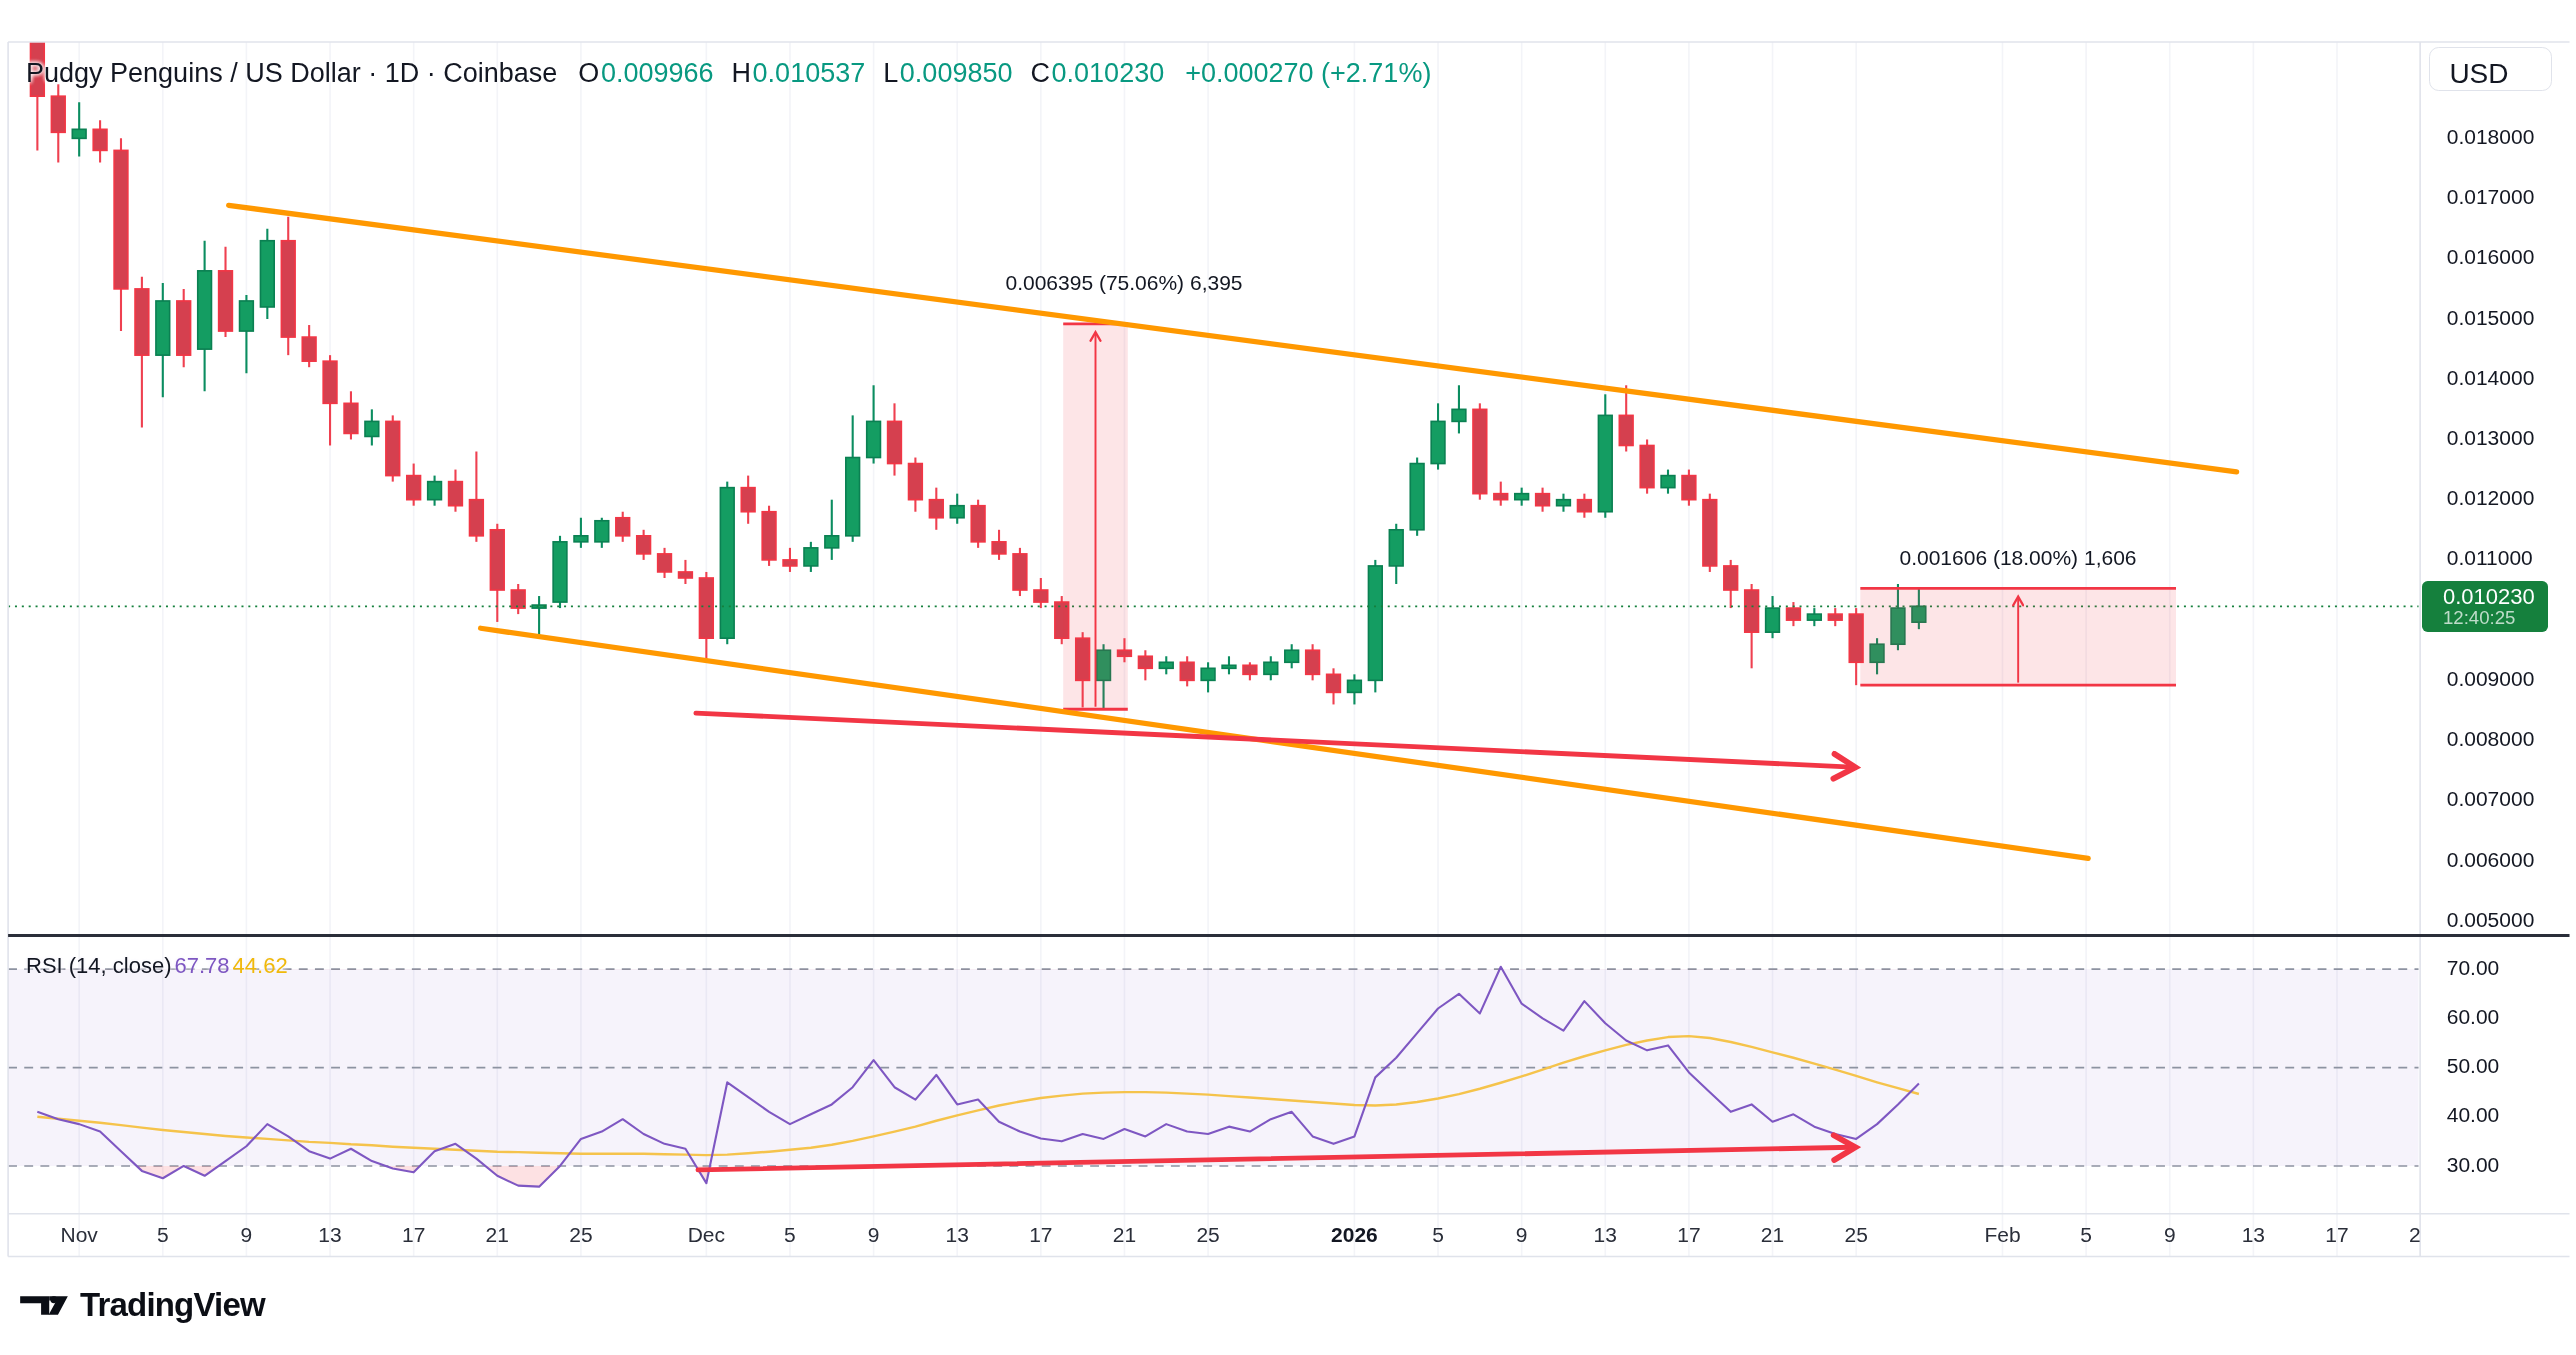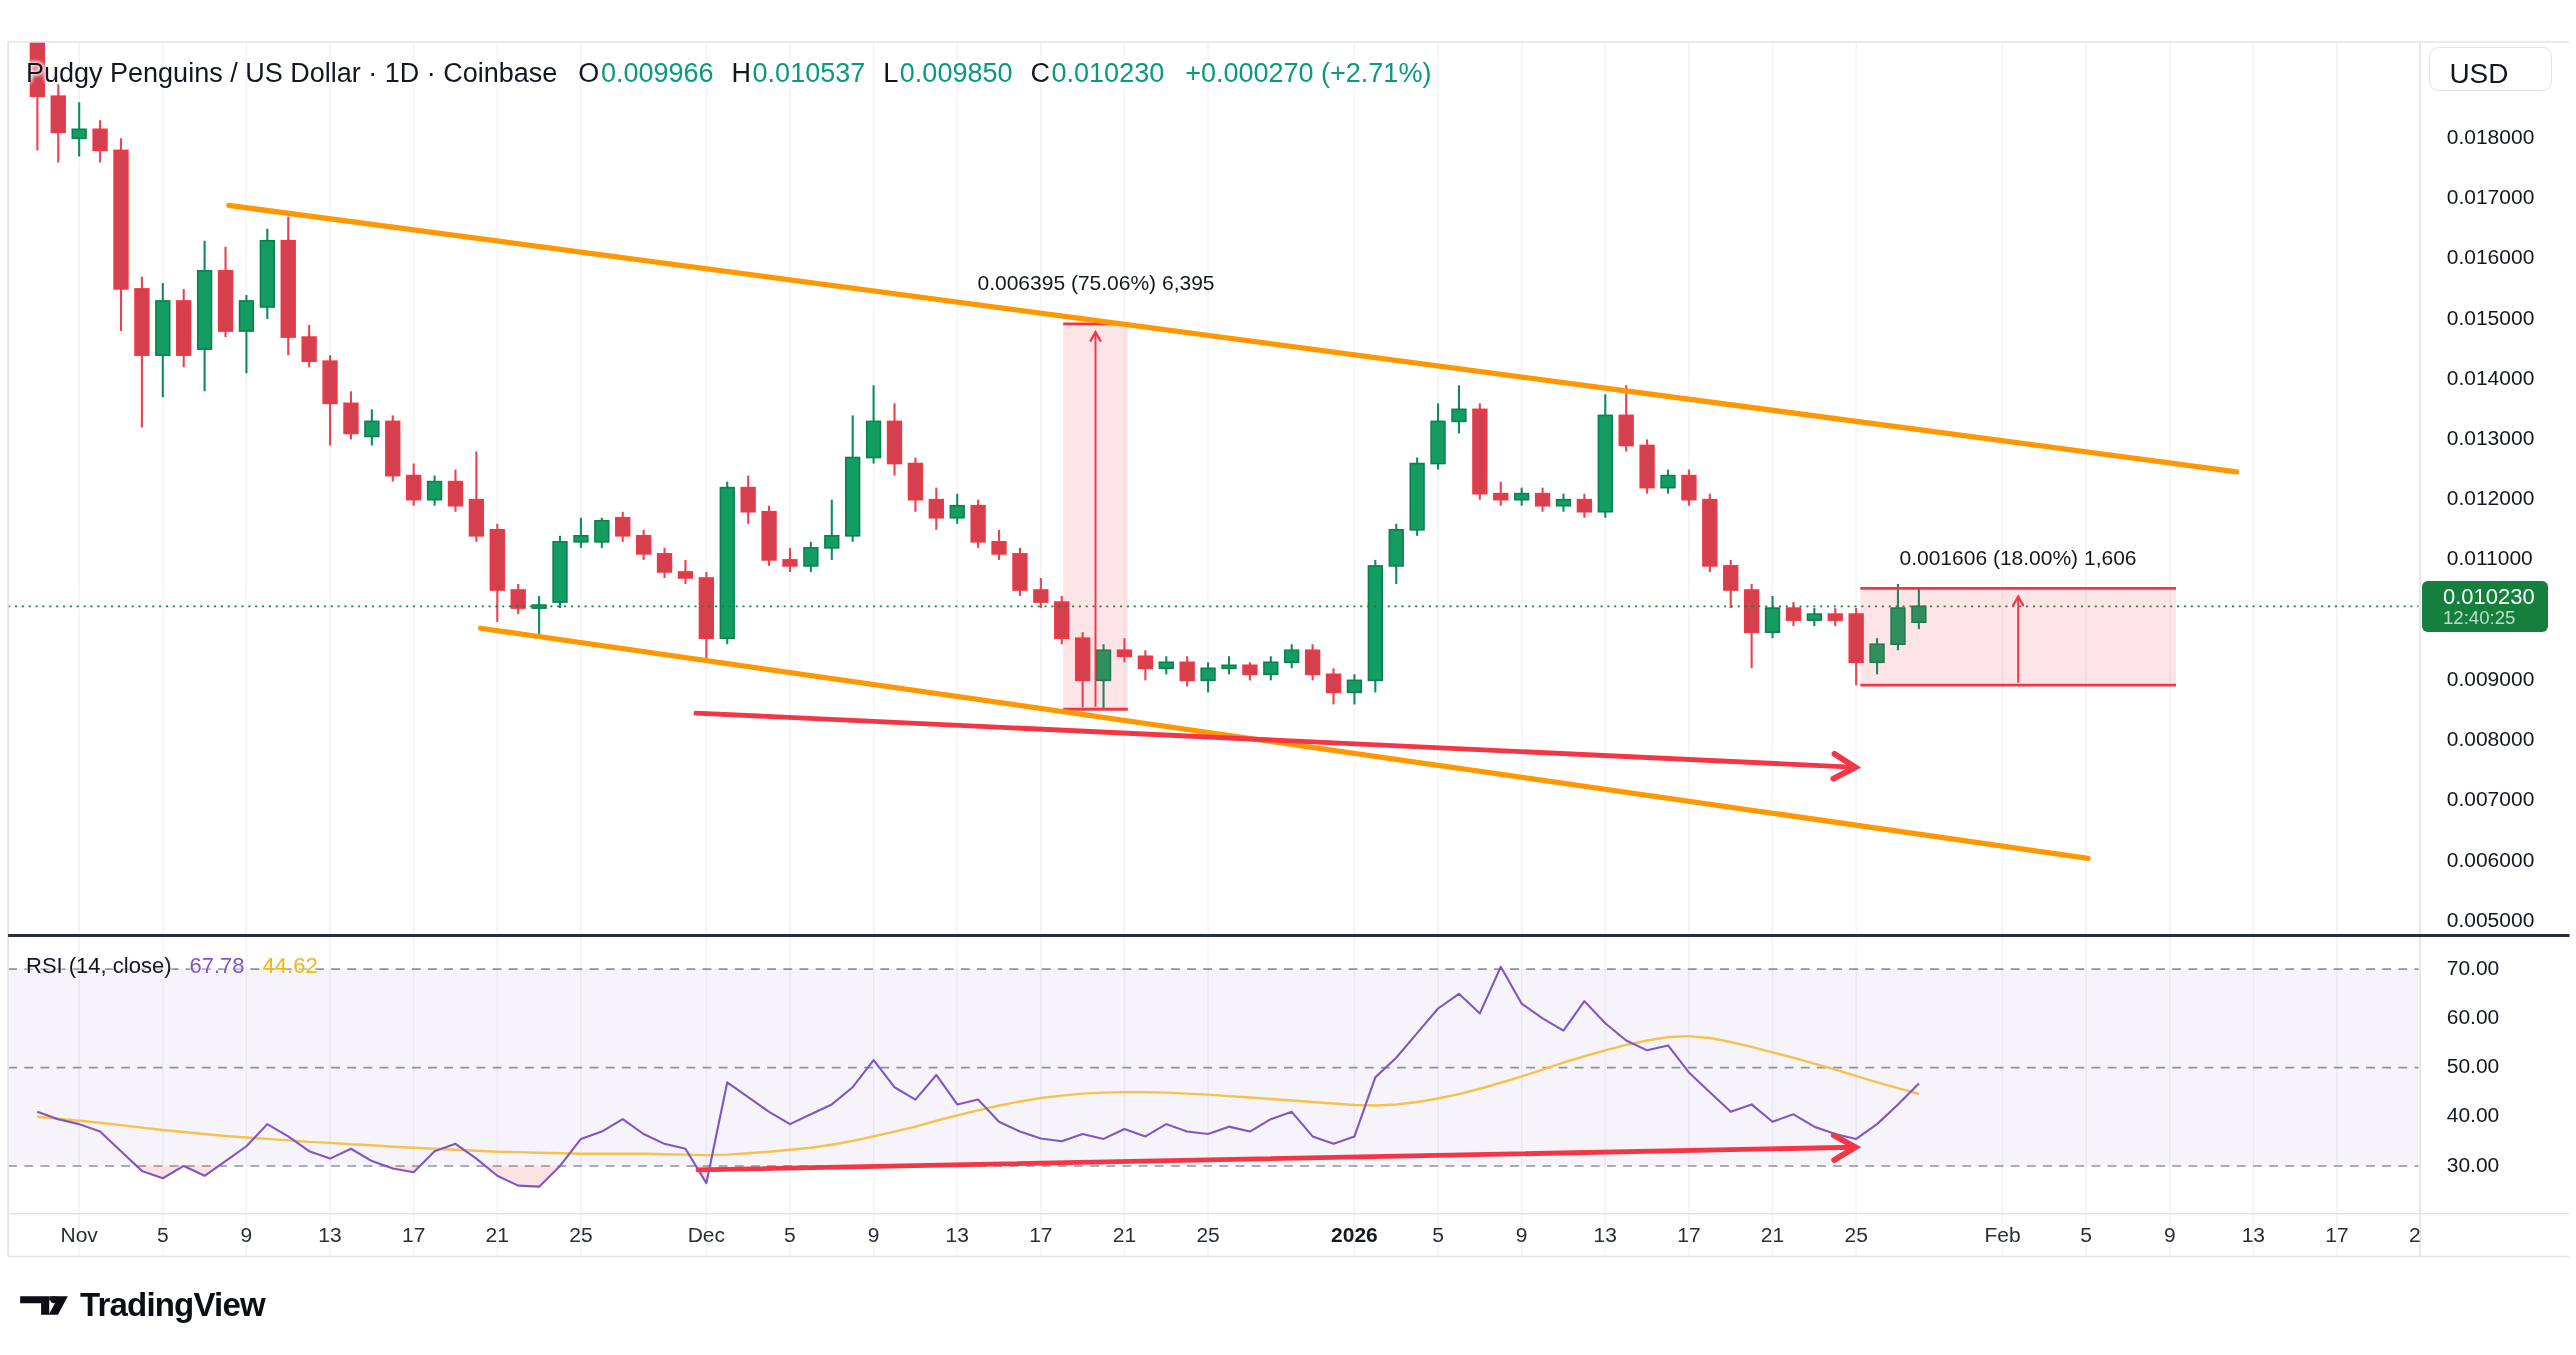--- a/index.html
+++ b/index.html
@@ -9,21 +9,21 @@
   .attr-bar{position:absolute;left:24px;top:0;height:42px;display:flex;align-items:center;
             font-size:22px;font-weight:500;color:#1e222d;z-index:5;}
   .sym-legend{position:absolute;left:26px;top:58px;display:flex;align-items:center;gap:21px;
               font-size:27px;z-index:6;text-shadow:0 0 4px #fff,0 0 4px #fff,0 0 4px #fff;text-align:right;}
   .sym-legend .title{font-weight:500;color:#131722;}
   .ohlc{display:flex;gap:18px;}
   .ohlc .pair{display:flex;gap:1.6px;}
   .ohlc .k{color:#131722;}
   .ohlc .v{color:#089981;}
   .chg{color:#089981;}
-  .rsi-legend{position:absolute;left:26px;top:953px;display:flex;gap:18px;font-size:22px;z-index:6;
+  .rsi-legend{position:absolute;left:26px;top:953px;display:flex;gap:3px;font-size:22px;z-index:6;
               text-shadow:0 0 4px #f6f4fb,0 0 4px #f6f4fb;}
   .rsi-legend .t{color:#131722;}
   .rsi-legend .pv{color:#7E57C2;}
   .rsi-legend .yv{color:#F0B90B;}
   .usd-btn{position:absolute;left:2429px;top:47px;width:123px;height:44px;border:1.6px solid #E0E3EB;
            border-radius:9.7px;display:flex;align-items:flex-end;box-sizing:border-box;padding-left:19.4px;
            font-size:28px;color:#131722;background:#fff;z-index:6;cursor:pointer;}
   .price-badge{position:absolute;left:2422px;top:581px;width:126px;height:51px;border-radius:5.7px;
                display:flex;flex-direction:column;justify-content:center;box-sizing:border-box;
                padding-left:21px;z-index:6;line-height:1.05;}
@@ -394,21 +394,21 @@
 
   <div class="usd-btn">
     <span>USD</span>
   </div>
 
   <div class="price-badge" id="price-badge" style="background: rgb(21, 128, 61);">
     <span class="p">0.010230</span>
     <span class="cd">12:40:25</span>
   </div>
 
-  <div class="measure-label" style="left:1096px;top:271px;">0.006395 (75.06%) 6,395</div>
+  <div class="measure-label" style="left:1124px;top:271px;">0.006395 (75.06%) 6,395</div>
   <div class="measure-label" style="left:2018px;top:546px;">0.001606 (18.00%) 1,606</div>
 
   <div class="footer">
     <svg class="mark" width="50" height="29" viewBox="0 0 86 36">
       <path d="M2,2 H52 V34 H38 V14 H2 Z" fill="#0B0E15"></path>
       <circle cx="60" cy="8" r="6" fill="#0B0E15"></circle>
       <path d="M52,2 H84 L67,34 H51 L64.5,9.5 H52 Z" fill="#0B0E15"></path>
     </svg>
     <span class="word">TradingView</span>
   </div>

